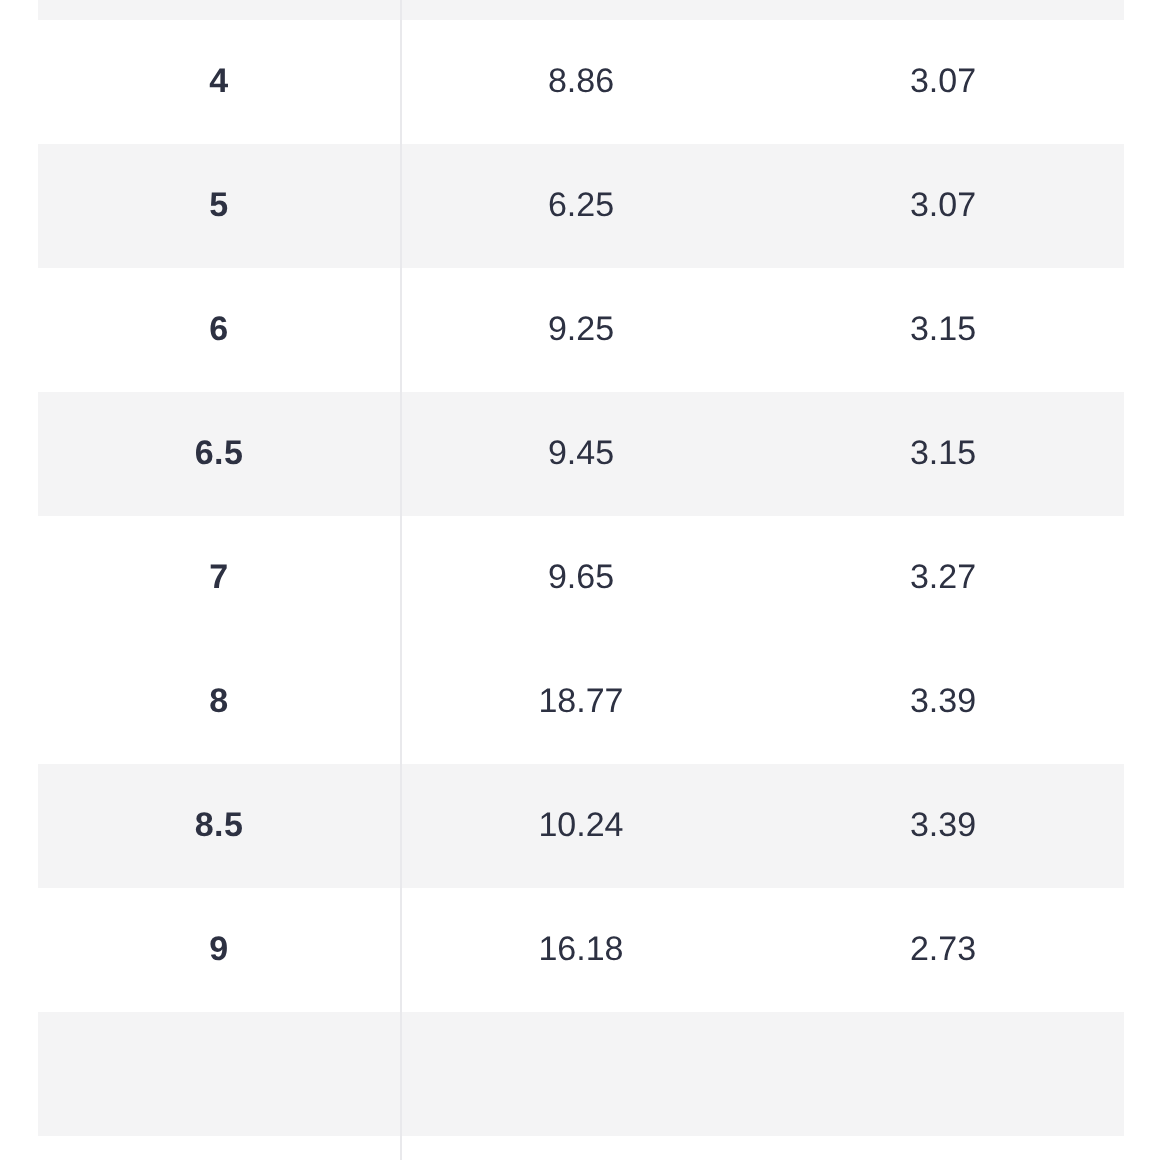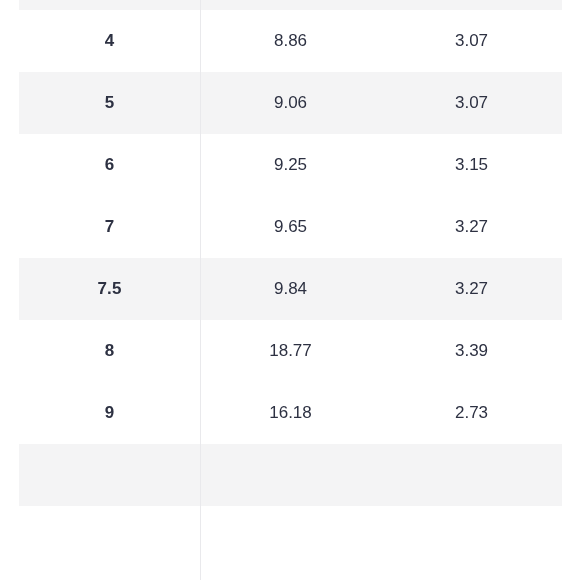--- a/index.html
+++ b/index.html
@@ -108,49 +108,56 @@
         <tr class="row-even">
           <td class="pad"></td>
           <td class="cell cell-key">4</td>
           <td class="cell cell-val">8.86</td>
           <td class="cell cell-val">3.07</td>
           <td class="pad"></td>
         </tr>
         <tr class="row-odd">
           <td class="pad"></td>
           <td class="cell cell-key">5</td>
-          <td class="cell cell-val">9.06</td>
+          <td class="cell cell-val">6.25</td>
           <td class="cell cell-val">3.07</td>
           <td class="pad"></td>
         </tr>
         <tr class="row-even">
           <td class="pad"></td>
           <td class="cell cell-key">6</td>
           <td class="cell cell-val">9.25</td>
           <td class="cell cell-val">3.15</td>
           <td class="pad"></td>
         </tr>
+        <tr class="row-odd">
+          <td class="pad"></td>
+          <td class="cell cell-key">6.5</td>
+          <td class="cell cell-val">9.45</td>
+          <td class="cell cell-val">3.15</td>
+          <td class="pad"></td>
+        </tr>
         <tr class="row-even">
           <td class="pad"></td>
           <td class="cell cell-key">7</td>
           <td class="cell cell-val">9.65</td>
           <td class="cell cell-val">3.27</td>
           <td class="pad"></td>
         </tr>
-        <tr class="row-odd">
-          <td class="pad"></td>
-          <td class="cell cell-key">7.5</td>
-          <td class="cell cell-val">9.84</td>
-          <td class="cell cell-val">3.27</td>
-          <td class="pad"></td>
-        </tr>
         <tr class="row-even">
           <td class="pad"></td>
           <td class="cell cell-key">8</td>
           <td class="cell cell-val">18.77</td>
+          <td class="cell cell-val">3.39</td>
+          <td class="pad"></td>
+        </tr>
+        <tr class="row-odd">
+          <td class="pad"></td>
+          <td class="cell cell-key">8.5</td>
+          <td class="cell cell-val">10.24</td>
           <td class="cell cell-val">3.39</td>
           <td class="pad"></td>
         </tr>
         <tr class="row-even">
           <td class="pad"></td>
           <td class="cell cell-key">9</td>
           <td class="cell cell-val">16.18</td>
           <td class="cell cell-val">2.73</td>
           <td class="pad"></td>
         </tr>

